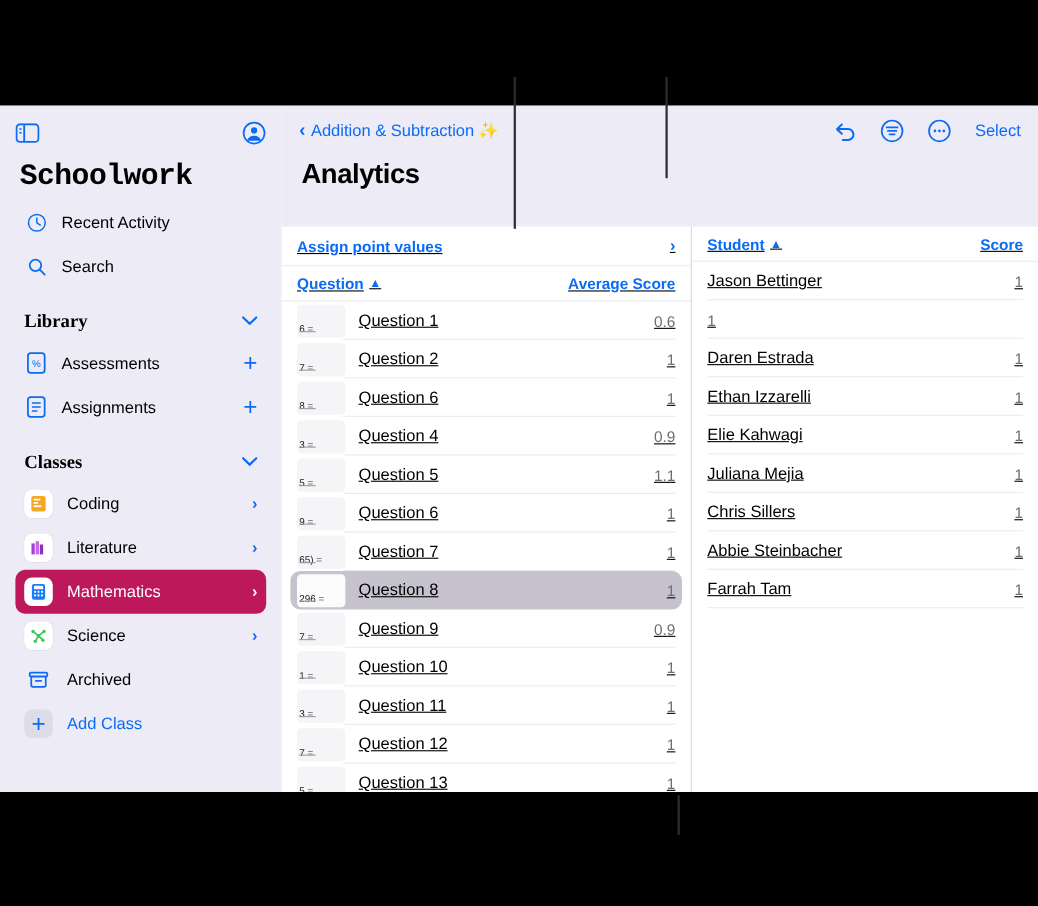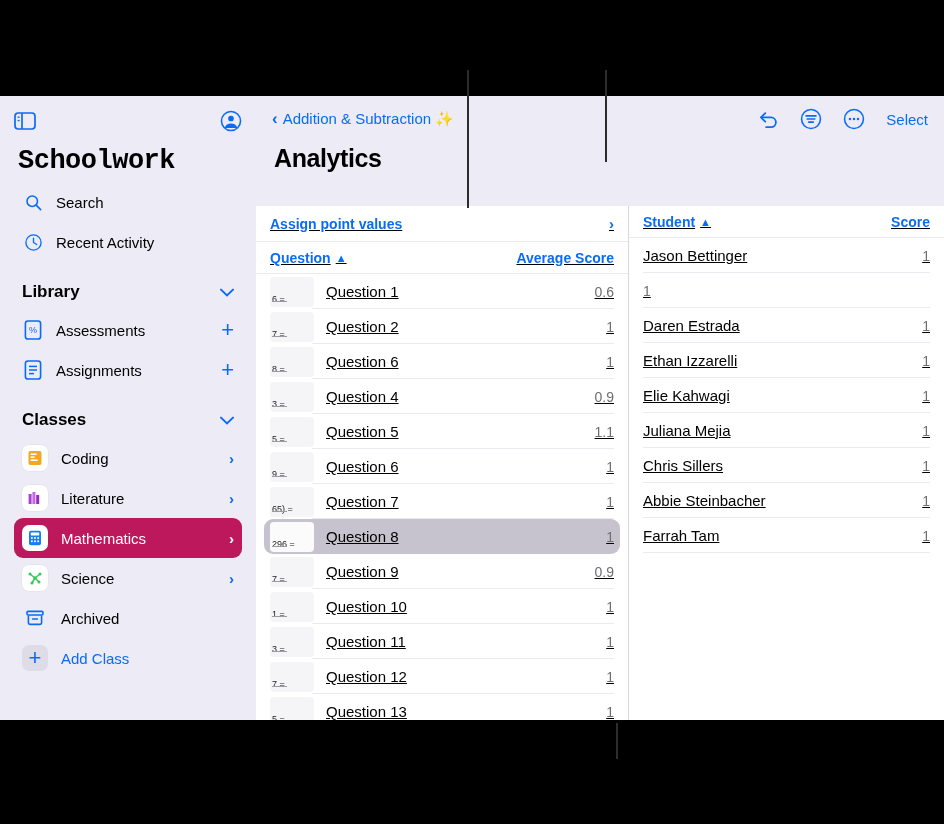--- a/index.html
+++ b/index.html
@@ -18,21 +18,21 @@
     display:flex; flex-direction:column;
   }
   .sb-top { display:flex; align-items:center; justify-content:space-between; height:34px; margin-top:8px; }
   .icon-btn { display:flex; align-items:center; justify-content:center; cursor:pointer; }
   .app-title { font-size:27px; font-weight:bold; color:#000; letter-spacing:-0.5px; margin:8px 0 6px 4px;font-family:Liberation Mono, monospace; }
 
   .sb-row { display:flex; align-items:center; height:40px; padding:0 8px; border-radius:9px; cursor:pointer; }
   .sb-row .lbl { font-size:15px; color:#000; margin-left:12px; flex:1; }
   .sb-row .glyph { width:22px; height:22px; flex:0 0 22px; display:flex; align-items:center; justify-content:center; }
 
-  .sb-section { display:flex; align-items:center; justify-content:space-between; height:36px; padding:0 8px; margin-top:12px; cursor:pointer; }
+  .sb-section { display:flex; align-items:center; justify-content:space-between; height:36px; padding:0 8px; margin-top:12px; cursor:pointer;font-family:Liberation Serif, serif; }
   .sb-section .t { font-size:17px; font-weight:bold; color:#000; }
 
   .sb-row.cls .lbl { margin-left:13px; font-size:15px; }
   .app-icon { width:26px; height:26px; flex:0 0 26px; border-radius:7px; background:#fff;
               display:flex; align-items:center; justify-content:center; box-shadow:0 0 0 0.5px rgba(0,0,0,0.06); }
   .sb-row.selected { background:#be185d; }
   .sb-row.selected .lbl { color:#fff; }
   .sb-row .chev { color:#0a6cf5; font-size:15px; font-weight:bold; }
   .sb-row.selected .chev { color:#fff; }
   .plus { color:#0a6cf5; font-size:22px; font-weight:300; line-height:1; }
@@ -110,35 +110,35 @@
             <path d="M4.9 19.6a7.6 7.6 0 0 1 14.2 0" fill="#0a6cf5"></path>
           </svg>
       </div>
     </div>
 
     <div class="app-title">Schoolwork</div>
 
     <div class="sb-row">
       <span class="glyph">
         <svg width="19" height="19" viewBox="0 0 24 24">
-            <circle cx="10.4" cy="10.4" r="6.6" fill="none" stroke="#0a6cf5" stroke-width="2"></circle>
-            <line x1="15.4" y1="15.4" x2="21" y2="21" stroke="#0a6cf5" stroke-width="2.1" stroke-linecap="round"></line>
-          </svg>
-      </span>
-      <span class="lbl">Search</span>
+            <circle cx="12" cy="12" r="9.6" fill="none" stroke="#0a6cf5" stroke-width="1.7"></circle>
+            <path d="M12 6.6V12l4 2.6" fill="none" stroke="#0a6cf5" stroke-width="1.7" stroke-linecap="round"></path>
+          </svg>
+      </span>
+      <span class="lbl">Recent Activity</span>
     </div>
 
     <div class="sb-row">
       <span class="glyph">
         <svg width="19" height="19" viewBox="0 0 24 24">
-            <circle cx="12" cy="12" r="9.6" fill="none" stroke="#0a6cf5" stroke-width="1.7"></circle>
-            <path d="M12 6.6V12l4 2.6" fill="none" stroke="#0a6cf5" stroke-width="1.7" stroke-linecap="round"></path>
-          </svg>
-      </span>
-      <span class="lbl">Recent Activity</span>
+            <circle cx="10.4" cy="10.4" r="6.6" fill="none" stroke="#0a6cf5" stroke-width="2"></circle>
+            <line x1="15.4" y1="15.4" x2="21" y2="21" stroke="#0a6cf5" stroke-width="2.1" stroke-linecap="round"></line>
+          </svg>
+      </span>
+      <span class="lbl">Search</span>
     </div>
 
     <div class="sb-section">
       <span class="t">Library</span>
       <span>
         <svg width="14" height="9" viewBox="0 0 14 9">
             <path d="M1 1.6 7 7.4 13 1.6" fill="none" stroke="#0a6cf5" stroke-width="2" stroke-linecap="round"></path>
           </svg>
       </span>
     </div>

